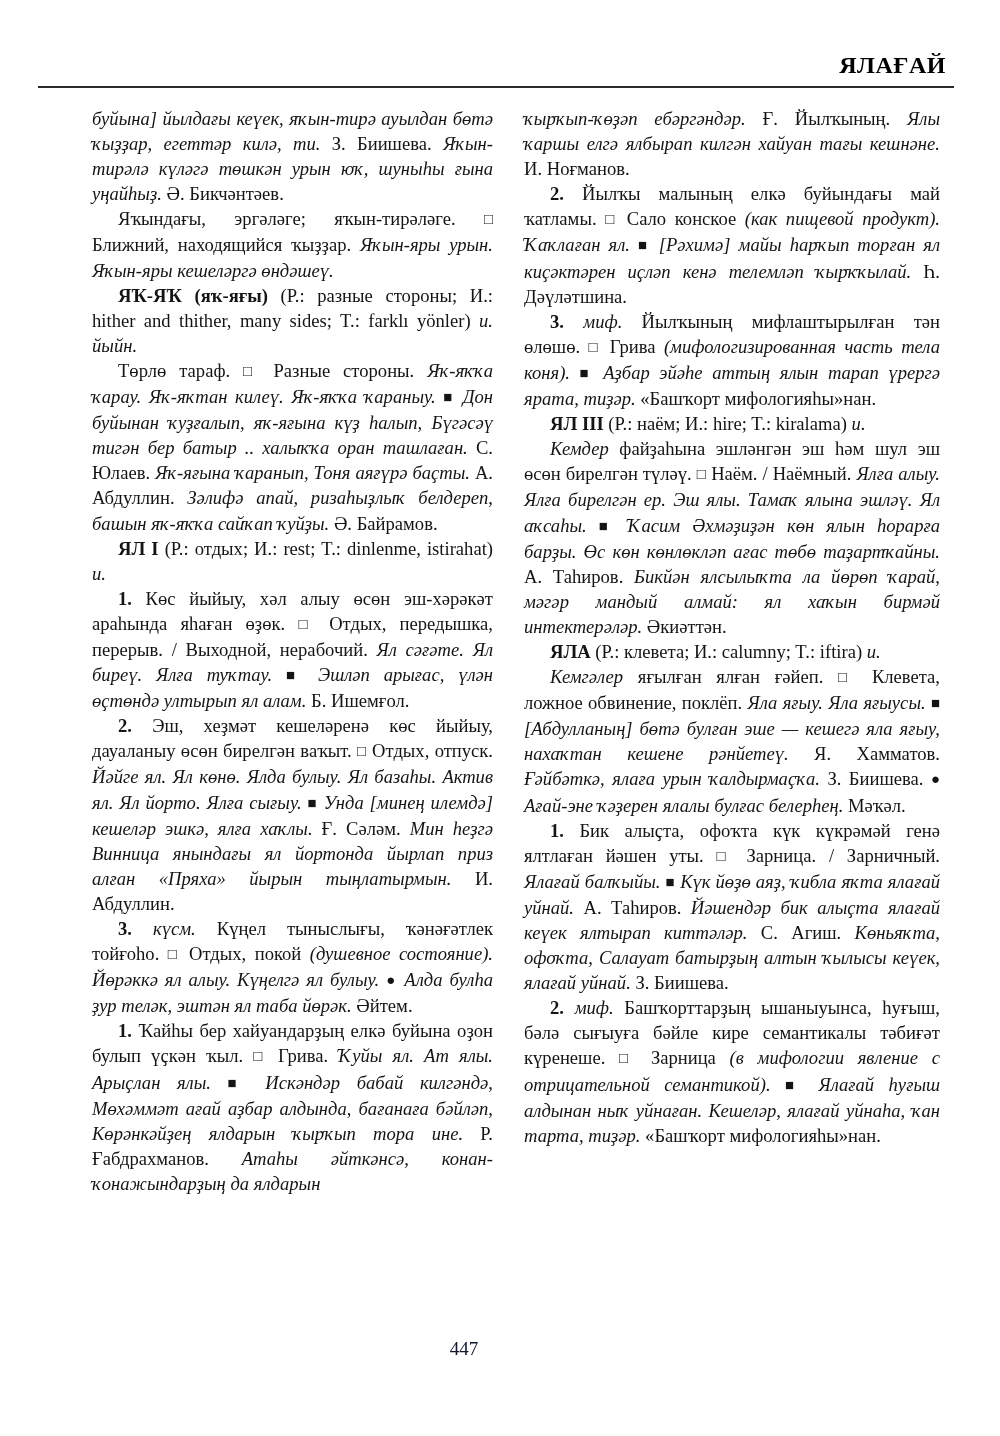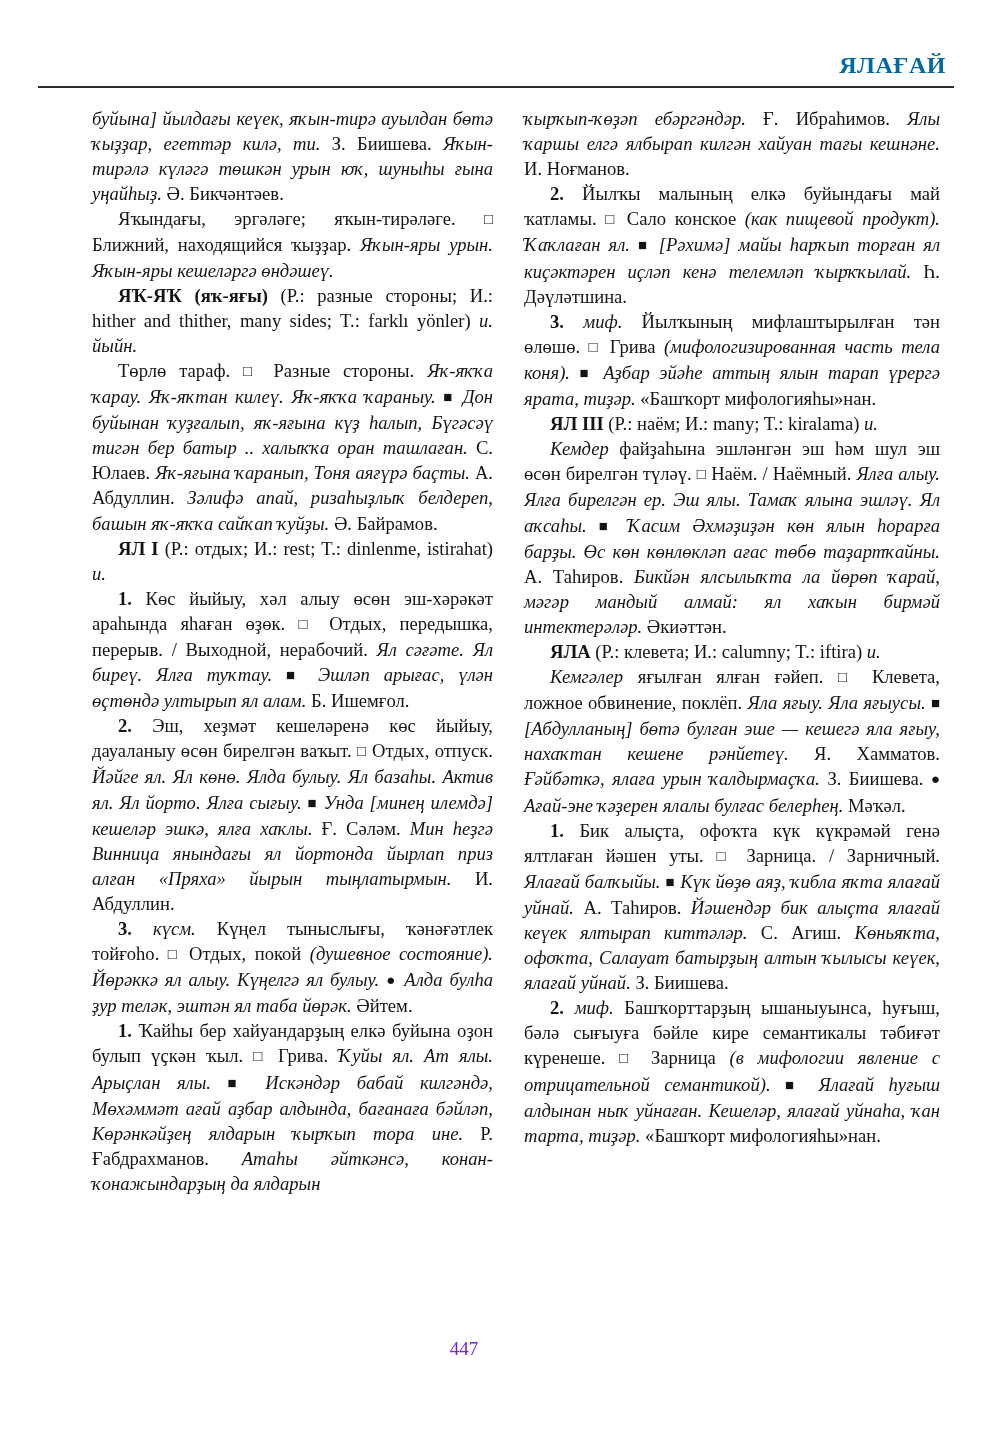--- a/index.html
+++ b/index.html
@@ -1,55 +1,55 @@
 <!DOCTYPE html>
 <html><head>
 <meta charset="utf-8">
 <style>
   html, body { margin: 0; padding: 0; background: #ffffff; }
   body { width: 1000px; height: 1436px; position: relative; overflow: hidden;
          font-family: "Liberation Serif", "DejaVu Serif", serif; color: #141414; }
   .running-head { position: absolute; top: 52px; right: 54px; font-family: "Liberation Serif", serif;
-         font-weight: bold; font-size: 24px; letter-spacing: 0.5px; color: #0369a1; }
+         font-weight: bold; font-size: 24px; letter-spacing: 0.5px; color: #000000; }
   .rule { position: absolute; top: 86px; left: 38px; width: 916px; height: 2px; background: #2a2a2a; }
   .column { position: absolute; top: 106px; font-size: 18.6px; line-height: 25.1px; text-align: justify;
          hyphens: manual; }
   .col-left { left: 92px; width: 401px; }
   .col-right { left: 524px; width: 416px; }
   .para { margin: 0; }
   .para.indent { text-indent: 26px; }
   .seg-i { font-style: italic; margin-top: 14px; }
   .seg-b { font-weight: bold; }
   .box-open { font-size: 15px; vertical-align: 1px; }
   .box-filled { font-size: 15px; vertical-align: 1px; }
   .page-number { position: absolute; top: 1338px; left: 0; width: 928px; text-align: center;
-         font-size: 19px; color: #6d28d9; }
+         font-size: 19px; color: #0f172a; }
 </style>
 </head>
 <body>
 
 <div class="running-head">ЯЛАҒАЙ</div>
 <div class="rule"></div>
 
 <div class="column col-left">
     <p class="para"><span class="seg-i">буйына] йылдағы кеүек, яҡын-тирә ауылдан бөтә ҡыҙҙар, егеттәр килә, ти.</span><span> З. Биишева. </span><span class="seg-i">Яҡын-тирәлә күләгә төшкән урын юҡ, шуныһы ғына уңайһыҙ.</span><span> Ә. Бикчәнтәев.</span></p>
     <p class="para indent"><span>Яҡындағы, эргәләге; яҡын-тирәләге. </span><span class="box-open">□</span><span> Ближний, находящийся ҡыҙҙар. </span><span class="seg-i">Яҡын-яры урын. Яҡын-яры кешеләргә өндәшеү.</span></p>
     <p class="para indent"><span class="seg-b">ЯҠ-ЯҠ (яҡ-яғы)</span><span> (Р.: разные стороны; И.: hither and thither, many sides; T.: farklı yönler) </span><span class="seg-i">и. йыйн.</span></p>
     <p class="para indent"><span>Төрлө тараф. </span><span class="box-open">□</span><span> Разные стороны. </span><span class="seg-i">Яҡ-яҡҡа ҡарау. Яҡ-яҡтан килеү. Яҡ-яҡҡа ҡараныу.</span><span> </span><span class="box-filled">■</span><span> </span><span class="seg-i">Дон буйынан ҡуҙғалып, яҡ-яғына күҙ һалып, Бүгәсәү тигән бер батыр .. халыҡҡа оран ташлаған.</span><span> С. Юлаев. </span><span class="seg-i">Яҡ-яғына ҡаранып, Тоня аяғүрә баҫты.</span><span> А. Абдуллин. </span><span class="seg-i">Зәлифә апай, ризаһыҙлыҡ белдереп, башын яҡ-яҡҡа сайҡап ҡуйҙы.</span><span> Ә. Байрамов.</span></p>
     <p class="para indent"><span class="seg-b">ЯЛ I</span><span> (Р.: отдых; И.: rest; T.: dinlenme, istirahat) </span><span class="seg-i">и.</span></p>
     <p class="para indent"><span class="seg-b">1.</span><span> Көс йыйыу, хәл алыу өсөн эш-хәрәкәт араһында яһаған өҙөк. </span><span class="box-open">□</span><span> Отдых, передышка, перерыв. / Выходной, нерабочий. </span><span class="seg-i">Ял сәғәте. Ял биреү. Ялға туҡтау.</span><span> </span><span class="box-filled">■</span><span> </span><span class="seg-i">Эшләп арығас, үлән өҫтөндә ултырып ял алам.</span><span> Б. Ишемғол.</span></p>
     <p class="para indent"><span class="seg-b">2.</span><span> Эш, хеҙмәт кешеләренә көс йыйыу, дауаланыу өсөн бирелгән ваҡыт. </span><span class="box-open">□</span><span> Отдых, отпуск. </span><span class="seg-i">Йәйге ял. Ял көнө. Ялда булыу. Ял базаһы. Актив ял. Ял йорто. Ялға сығыу.</span><span> </span><span class="box-filled">■</span><span> </span><span class="seg-i">Унда [минең илемдә] кешеләр эшкә, ялға хаҡлы.</span><span> Ғ. Сәләм. </span><span class="seg-i">Мин һеҙгә Винница янындағы ял йортонда йырлап приз алған «Пряха» йырын тыңлатырмын.</span><span> И. Абдуллин.</span></p>
     <p class="para indent"><span class="seg-b">3.</span><span> </span><span class="seg-i">күсм.</span><span> Күңел тыныслығы, ҡәнәғәтлек тойғоһо. </span><span class="box-open">□</span><span> Отдых, покой </span><span class="seg-i">(душевное состояние). Йөрәккә ял алыу. Күңелгә ял булыу.</span><span> </span><span class="box-filled">●</span><span> </span><span class="seg-i">Алда булһа ҙур теләк, эштән ял таба йөрәк.</span><span> Әйтем.</span></p>
     <p class="para indent"><span class="seg-b">1.</span><span> Ҡайһы бер хайуандарҙың елкә буйына оҙон булып үҫкән ҡыл. </span><span class="box-open">□</span><span> Грива. </span><span class="seg-i">Ҡуйы ял. Ат ялы. Арыҫлан ялы.</span><span> </span><span class="box-filled">■</span><span> </span><span class="seg-i">Искәндәр бабай килгәндә, Мөхәммәт ағай аҙбар алдында, бағанаға бәйләп, Көрәнкәйҙең ялдарын ҡырҡып тора ине.</span><span> Р. Ғабдрахманов. </span><span class="seg-i">Атаһы әйткәнсә, конан-ҡонажындарҙың да ялдарын</span></p>
   </div>
 <div class="column col-right">
-    <p class="para"><span class="seg-i">ҡырҡып-ҡөҙәп ебәргәндәр.</span><span> Ғ. Ибраһимов. </span><span class="seg-i">Ялы ҡаршы елгә ялбырап килгән хайуан тағы кешнәне.</span><span> И. Ноғманов.</span></p>
+    <p class="para"><span class="seg-i">ҡырҡып-ҡөҙәп ебәргәндәр.</span><span> Ғ. Йылҡының. </span><span class="seg-i">Ялы ҡаршы елгә ялбырап килгән хайуан тағы кешнәне.</span><span> И. Ноғманов.</span></p>
     <p class="para indent"><span class="seg-b">2.</span><span> Йылҡы малының елкә буйындағы май ҡатламы. </span><span class="box-open">□</span><span> Сало конское </span><span class="seg-i">(как пищевой продукт). Ҡаҡлаған ял.</span><span> </span><span class="box-filled">■</span><span> </span><span class="seg-i">[Рәхимә] майы һарҡып торған ял киҫәктәрен иҫләп кенә телемләп ҡырҡҡылай.</span><span> Һ. Дәүләтшина.</span></p>
     <p class="para indent"><span class="seg-b">3.</span><span> </span><span class="seg-i">миф.</span><span> Йылҡының мифлаштырылған тән өлөшө. </span><span class="box-open">□</span><span> Грива </span><span class="seg-i">(мифологизированная часть тела коня).</span><span> </span><span class="box-filled">■</span><span> </span><span class="seg-i">Аҙбар эйәһе аттың ялын тарап үрергә ярата, тиҙәр.</span><span> «Башҡорт мифологияһы»нан.</span></p>
-    <p class="para indent"><span class="seg-b">ЯЛ III</span><span> (Р.: наём; И.: many; T.: kiralama) </span><span class="seg-i">и.</span></p>
+    <p class="para indent"><span class="seg-b">ЯЛ III</span><span> (Р.: наём; И.: hire; T.: kiralama) </span><span class="seg-i">и.</span></p>
     <p class="para indent"><span class="seg-i">Кемдер</span><span> файҙаһына эшләнгән эш һәм шул эш өсөн бирелгән түләү. </span><span class="box-open">□</span><span> Наём. / Наёмный. </span><span class="seg-i">Ялға алыу. Ялға бирелгән ер. Эш ялы. Тамаҡ ялына эшләү. Ял аҡсаһы.</span><span> </span><span class="box-filled">■</span><span> </span><span class="seg-i">Ҡасим Әхмәҙиҙән көн ялын һорарға барҙы. Өс көн көнлөкләп ағас төбө таҙартҡайны.</span><span> А. Таһиров. </span><span class="seg-i">Бикйән ялсылыҡта ла йөрөп ҡарай, мәгәр мандый алмай: ял хаҡын бирмәй интектерәләр.</span><span> Әкиәттән.</span></p>
     <p class="para indent"><span class="seg-b">ЯЛА</span><span> (Р.: клевета; И.: calumny; T.: iftira) </span><span class="seg-i">и.</span></p>
     <p class="para indent"><span class="seg-i">Кемгәлер</span><span> яғылған ялған ғәйеп. </span><span class="box-open">□</span><span> Клевета, ложное обвинение, поклёп. </span><span class="seg-i">Яла яғыу. Яла яғыусы.</span><span> </span><span class="box-filled">■</span><span> </span><span class="seg-i">[Абдулланың] бөтә булған эше — кешегә яла яғыу, нахаҡтан кешене рәнйетеү.</span><span> Я. Хамматов. </span><span class="seg-i">Ғәйбәткә, ялаға урын ҡалдырмаҫҡа.</span><span> З. Биишева. </span><span class="box-filled">●</span><span> </span><span class="seg-i">Ағай-эне ҡәҙерен ялалы булғас белерһең.</span><span> Мәҡәл.</span></p>
     <p class="para indent"><span class="seg-b">1.</span><span> Бик алыҫта, офоҡта күк күкрәмәй генә ялтлаған йәшен уты. </span><span class="box-open">□</span><span> Зарница. / Зарничный. </span><span class="seg-i">Ялағай балҡыйы.</span><span> </span><span class="box-filled">■</span><span> </span><span class="seg-i">Күк йөҙө аяҙ, ҡибла яҡта ялағай уйнай.</span><span> А. Таһиров. </span><span class="seg-i">Йәшендәр бик алыҫта ялағай кеүек ялтырап киттәләр.</span><span> С. Агиш. </span><span class="seg-i">Көньяҡта, офоҡта, Салауат батырҙың алтын ҡылысы кеүек, ялағай уйнай.</span><span> З. Биишева.</span></p>
     <p class="para indent"><span class="seg-b">2.</span><span> </span><span class="seg-i">миф.</span><span> Башҡорттарҙың ышаныуынса, һуғыш, бәлә сығыуға бәйле кире семантикалы тәбиғәт күренеше. </span><span class="box-open">□</span><span> Зарница </span><span class="seg-i">(в мифологии явление с отрицательной семантикой).</span><span> </span><span class="box-filled">■</span><span> </span><span class="seg-i">Ялағай һуғыш алдынан ныҡ уйнаған. Кешеләр, ялағай уйнаһа, ҡан тарта, тиҙәр.</span><span> «Башҡорт мифологияһы»нан.</span></p>
   </div>
 
 <div class="page-number">447</div>
 
 </body></html>

